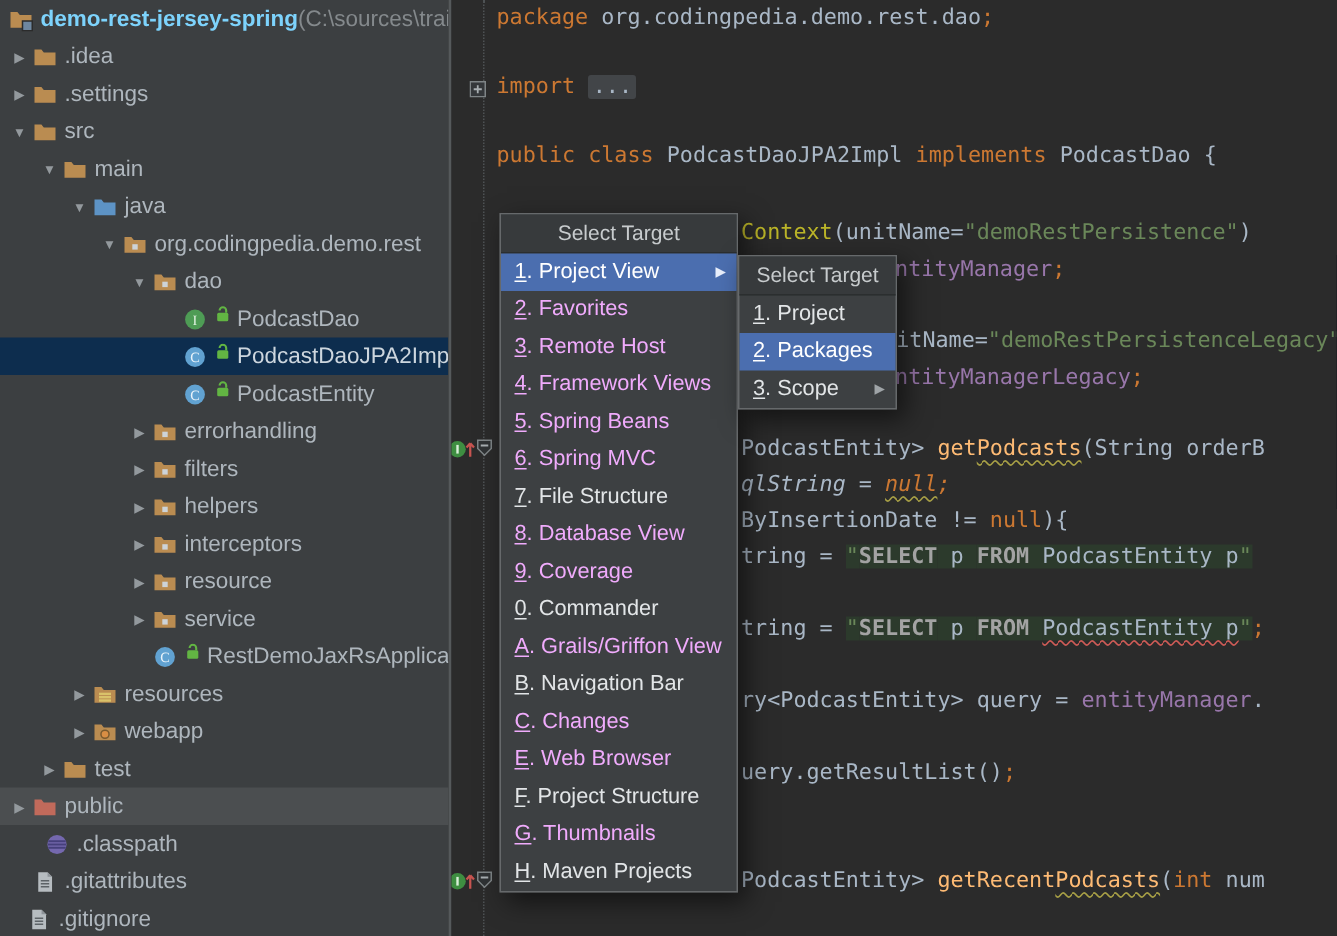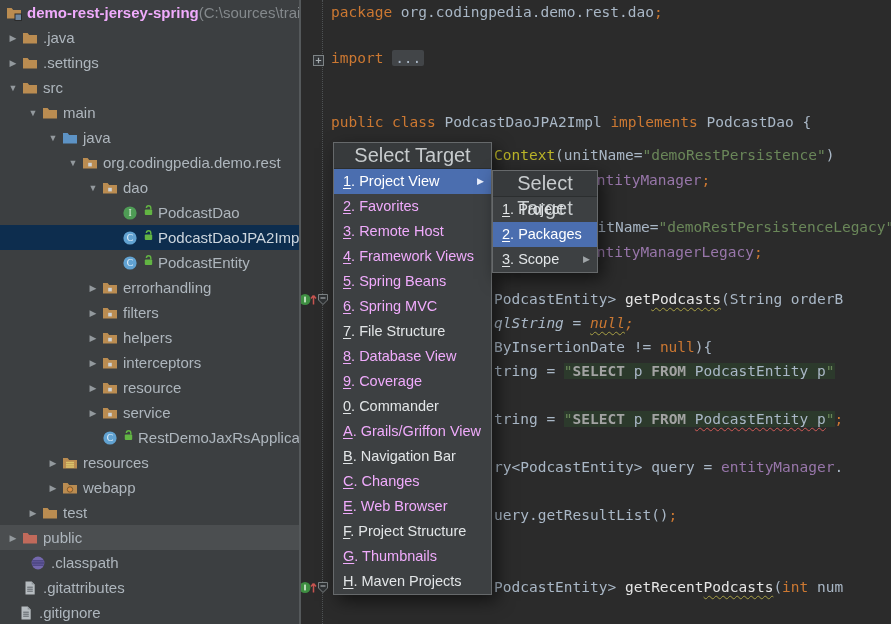--- a/index.html
+++ b/index.html
@@ -11,50 +11,50 @@
   .splitter{position:absolute;left:299px;top:0;width:2px;height:624px;background:#55595b;}
   .tree-row{height:25px;display:flex;align-items:center;font-size:15px;color:#aeb6bd;white-space:nowrap;overflow:hidden;}
   .tree-row.selected{background:#0d2d4e;color:#cdd6de;}
   .tree-row.hover{background:#4b4e50;}
   .tree-row .arrow-slot{width:18px;flex:none;display:flex;align-items:center;justify-content:center;
        color:#93999d;font-size:9px;}
   .tree-icon{width:16px;height:16px;flex:none;margin-right:5px;}
   .tree-icon svg{width:16px;height:16px;display:block;}
   .lock-badge{flex:none;margin:-4px 5px 0 1px;}
   .tree-label{flex:none;}
-  .tree-label.bold{font-weight:bold;color:#f0abfc;}
+  .tree-label.bold{font-weight:bold;color:#7dd3fc;}
   .tree-suffix{color:#84898c;}
 
   
   .editor{position:absolute;left:301px;top:0;width:590px;height:624px;background:#2b2b2b;overflow:hidden;}
   .fold-line{position:absolute;left:21px;top:0;bottom:0;border-left:1px dotted #4e5254;}
   .gutter-mark{position:absolute;}
   .code-line{position:absolute;height:24px;line-height:24px;white-space:pre;
        font-family:"DejaVu Sans Mono",monospace;font-size:14.5px;color:#a9b7c6;}
   .seg-k{color:#cc7832;}
   .seg-kb{color:#a3a3a3;font-weight:bold;}
   .seg-p{color:#a9b7c6;}
   .seg-pi{color:#a9b7c6;}
   .seg-s{color:#6a8759;}
   .seg-a{color:#bbb529;}
   .seg-f{color:#9876aa;}
-  .seg-m{color:#e5e5e5;}
+  .seg-m{color:#fdba74;}
   .seg-inj{background:#2c3a2c;}
   .seg-wavy{text-decoration:underline;text-decoration-style:wavy;text-decoration-color:#a8a045;
        text-decoration-thickness:1px;text-underline-offset:3px;text-decoration-skip-ink:none;}
   .seg-wavyred{text-decoration:underline;text-decoration-style:wavy;text-decoration-color:#cf5b56;
        text-decoration-thickness:1px;text-underline-offset:3px;text-decoration-skip-ink:none;}
   .seg-fold{background:#424548;color:#a9b7c6;border-radius:2px;padding:0 3px;}
 
   
   .popup{position:absolute;background:#3d4042;border:1px solid #66696b;
        box-shadow:5px 6px 16px rgba(0,0,0,.55);}
   .main-popup{left:333px;top:142px;width:157px;z-index:20;}
   .sub-popup{left:492px;top:170px;width:104px;z-index:30;}
-  .popup-title{height:25px;line-height:25px;text-align:center;font-size:20px;color:#c7cbcd;
+  .popup-title{height:25px;line-height:25px;text-align:center;font-size:14px;color:#c7cbcd;
        background:#373a3c;border-bottom:1px solid #2b2e2f;}
   .popup ul{list-style:none;margin:0;padding:0;}
   .menu-item{height:25px;line-height:25px;padding:0 7px 0 9px;font-size:14.5px;color:#e2e5e7;
        display:flex;align-items:center;white-space:nowrap;overflow:hidden;}
   .menu-item.disabled{color:#f0abfc;}
   .menu-item.selected{background:#4b6eaf;color:#ffffff;}
   .menu-item u{text-underline-offset:2px;}
   .menu-arrow{margin-left:auto;font-size:9px;color:#9fa4a7;padding-left:4px;}
   .menu-item.selected .menu-arrow{color:#e8eefb;}
 </style>
@@ -73,21 +73,21 @@
         <span class="tree-label bold">demo-rest-jersey-spring</span>
         <span class="tree-suffix"> (C:\sources\train</span>
       </div>
       <div class="tree-row" style="padding-left: 4px;">
         <span class="arrow-slot">▶</span>
         <span class="tree-icon">
           <svg viewBox="0 0 16 16">
             <path fill="#BA8C51" d="M1 3h4.6l1.6 2H15v8.5H1z"></path>
           </svg>
         </span>
-        <span class="tree-label">.java</span>
+        <span class="tree-label">.idea</span>
       </div>
       <div class="tree-row" style="padding-left: 4px;">
         <span class="arrow-slot">▶</span>
         <span class="tree-icon">
           <svg viewBox="0 0 16 16">
             <path fill="#BA8C51" d="M1 3h4.6l1.6 2H15v8.5H1z"></path>
           </svg>
         </span>
         <span class="tree-label">.settings</span>
       </div>
@@ -351,21 +351,21 @@
             <path d="M3.5 5h5" stroke="#A8AEB1" stroke-width="1.2"></path>
           </svg></span>
         <span class="gutter-mark" style="left: 16px; top: 580px;"><svg width="12" height="13" viewBox="0 0 12 13">
             <path d="M1.5 1.5h9v5.5L6 11.5 1.5 7z" fill="#2f3234" stroke="#7E8486"></path>
             <path d="M3.5 5h5" stroke="#A8AEB1" stroke-width="1.2"></path>
           </svg></span>
       </div>
     <div id="code-lines">
         <div class="code-line" style="top: 0px; left: 30px;"><span class="seg-k">package</span><span class="seg-p"> org.codingpedia.demo.rest.dao</span><span class="seg-k">;</span></div>
         <div class="code-line" style="top: 46px; left: 30px;"><span class="seg-k">import</span><span class="seg-p"> </span><span class="seg-fold">...</span></div>
-        <div class="code-line" style="top: 110px; left: 30px;"><span class="seg-k">public class</span><span class="seg-p"> PodcastDaoJPA2Impl </span><span class="seg-k">implements</span><span class="seg-p"> PodcastDao {</span></div>
+        <div class="code-line" style="top: 92px; left: 30px;"><span class="seg-k">public class</span><span class="seg-p"> PodcastDaoJPA2Impl </span><span class="seg-k">implements</span><span class="seg-p"> PodcastDao {</span></div>
         <div class="code-line" style="top: 143px; left: 193px;"><span class="seg-a">Context</span><span class="seg-p">(unitName=</span><span class="seg-s">"demoRestPersistence"</span><span class="seg-p">)</span></div>
         <div class="code-line" style="top: 168px; left: 287px;"><span class="seg-f">entityManager</span><span class="seg-k">;</span></div>
         <div class="code-line" style="top: 215px; left: 279px;"><span class="seg-p">unitName=</span><span class="seg-s">"demoRestPersistenceLegacy"</span></div>
         <div class="code-line" style="top: 240px; left: 287px;"><span class="seg-f">entityManagerLegacy</span><span class="seg-k">;</span></div>
         <div class="code-line" style="top: 287px; left: 193px;"><span class="seg-p">PodcastEntity&gt; </span><span class="seg-m">get</span><span class="seg-m seg-wavy">Podcasts</span><span class="seg-p">(String orderB</span></div>
         <div class="code-line" style="top: 311px; left: 193px; font-style: italic;"><span class="seg-p">qlString = </span><span class="seg-k seg-wavy">null</span><span class="seg-k">;</span></div>
         <div class="code-line" style="top: 335px; left: 193px;"><span class="seg-p">ByInsertionDate != </span><span class="seg-k">null</span><span class="seg-p">){</span></div>
         <div class="code-line" style="top: 359px; left: 193px;"><span class="seg-p">tring = </span><span class="seg-s seg-inj">"</span><span class="seg-kb seg-inj">SELECT</span><span class="seg-pi seg-inj"> p </span><span class="seg-kb seg-inj">FROM</span><span class="seg-pi seg-inj"> PodcastEntity p</span><span class="seg-s seg-inj">"</span></div>
         <div class="code-line" style="top: 407px; left: 193px;"><span class="seg-p">tring = </span><span class="seg-s seg-inj">"</span><span class="seg-kb seg-inj">SELECT</span><span class="seg-pi seg-inj"> p </span><span class="seg-kb seg-inj">FROM</span><span class="seg-pi seg-inj"> </span><span class="seg-pi seg-inj seg-wavyred">PodcastEntity p</span><span class="seg-s seg-inj">"</span><span class="seg-k">;</span></div>
         <div class="code-line" style="top: 455px; left: 193px;"><span class="seg-p">ry&lt;PodcastEntity&gt; query = </span><span class="seg-f">entityManager</span><span class="seg-p">.</span></div>

